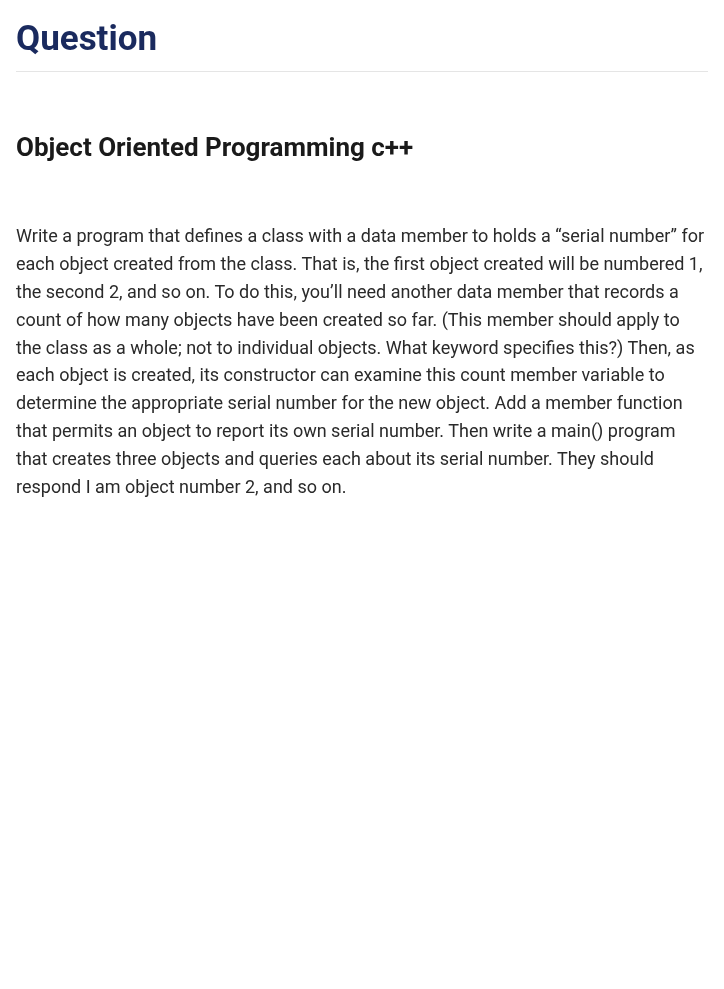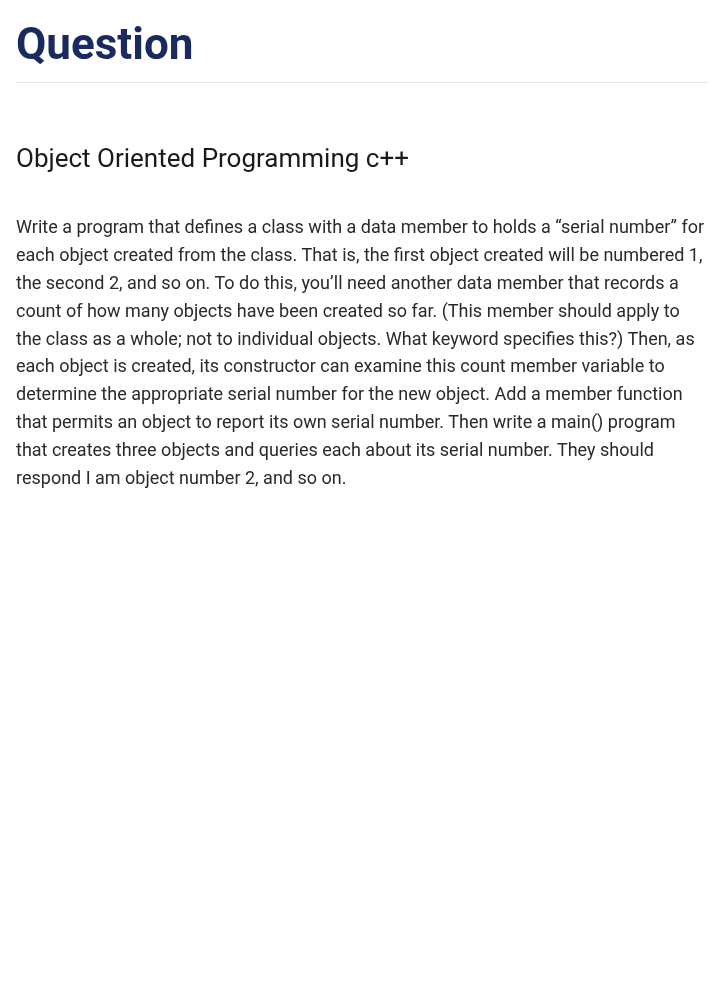--- a/index.html
+++ b/index.html
@@ -10,37 +10,37 @@
     
     body {
       font-family: -apple-system, BlinkMacSystemFont, "Segoe UI", Roboto, "Helvetica Neue", Arial, sans-serif;
       background-color: #ffffff;
       padding: 18px 16px;
       width: 724px;
       color: #222222;
     }
     
     .question-heading {
-      font-size: 44px;
+      font-size: 35px;
       font-weight: 700;
       color: #1a2a5e;
       margin-bottom: 12px;
     }
     
     .divider {
       border: none;
       border-top: 1px solid #e5e5e5;
       margin-bottom: 60px;
     }
     
     .subject-title {
       font-size: 26px;
-      font-weight: 400;
+      font-weight: 700;
       color: #1a1a1a;
-      margin-bottom: 40px;
+      margin-bottom: 60px;
     }
     
     .body-text {
       font-size: 18px;
       line-height: 1.55;
       color: #2a2a2a;
       font-weight: 400;
     }
   </style>
 </head>

